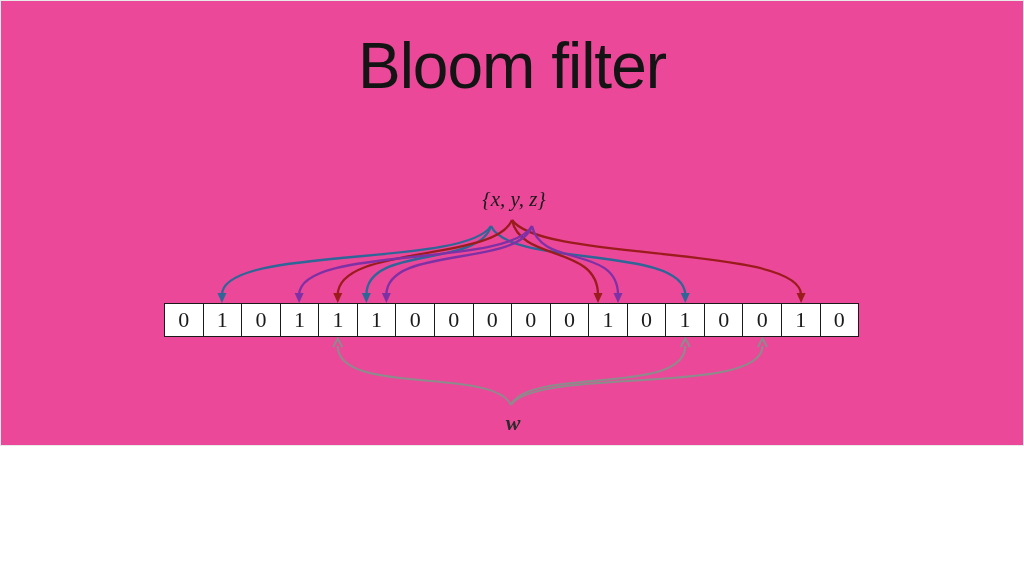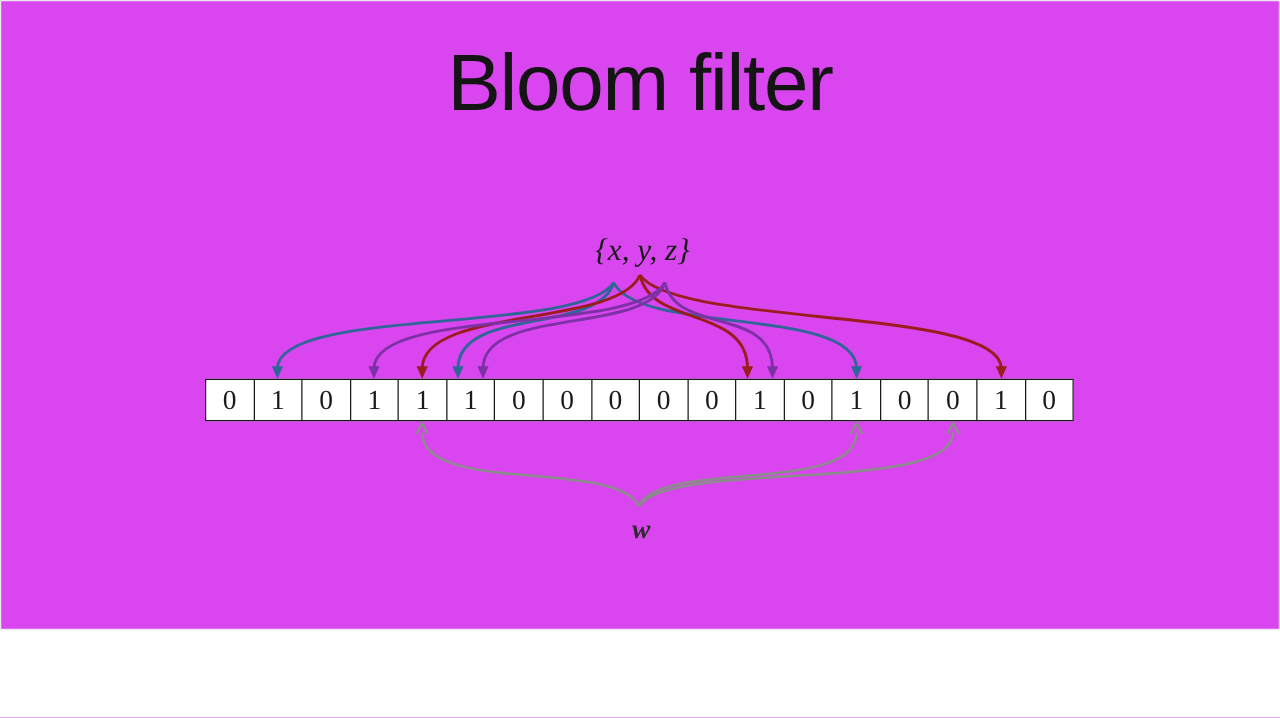--- a/index.html
+++ b/index.html
@@ -1,30 +1,30 @@
 <!DOCTYPE html>
 <html><head>
 <meta charset="utf-8">
 <style>
   html,body{margin:0;padding:0;background:#fff;}
   .slide{
-    position:relative;width:1024px;height:504px;background:#d946ef;
+    position:relative;width:1024px;height:446px;background:#ec4899;
     border:1px solid #e9e9e9;box-sizing:border-box;overflow:hidden;
     font-family:"Liberation Sans",sans-serif;
   }
   .title{
     position:absolute;top:30px;left:0;width:100%;margin:0;
     text-align:center;font-size:64px;line-height:70px;font-weight:400;
     letter-spacing:-1px;color:#141414;
     font-family:"Liberation Sans",sans-serif;
   }
   .set-label{
     position:absolute;top:186px;left:513px;transform:translateX(-50%);
     font-family:"Liberation Serif",serif;font-style:italic;
-    font-size:25px;color:#1a1a1a;white-space:nowrap;
+    font-size:21px;color:#1a1a1a;white-space:nowrap;
   }
   .query-label{
     position:absolute;top:409px;left:512px;transform:translateX(-50%);
     font-family:"Liberation Serif",serif;font-style:italic;font-weight:bold;
     font-size:22px;color:#2b2b2b;
   }
   #arrow-layer{position:absolute;top:0;left:0;pointer-events:none;}
   .bit-array{
     position:absolute;left:163px;top:302px;width:695px;height:34px;
     display:flex;box-sizing:border-box;border:1.6px solid #1a1a1a;background:#fff;

